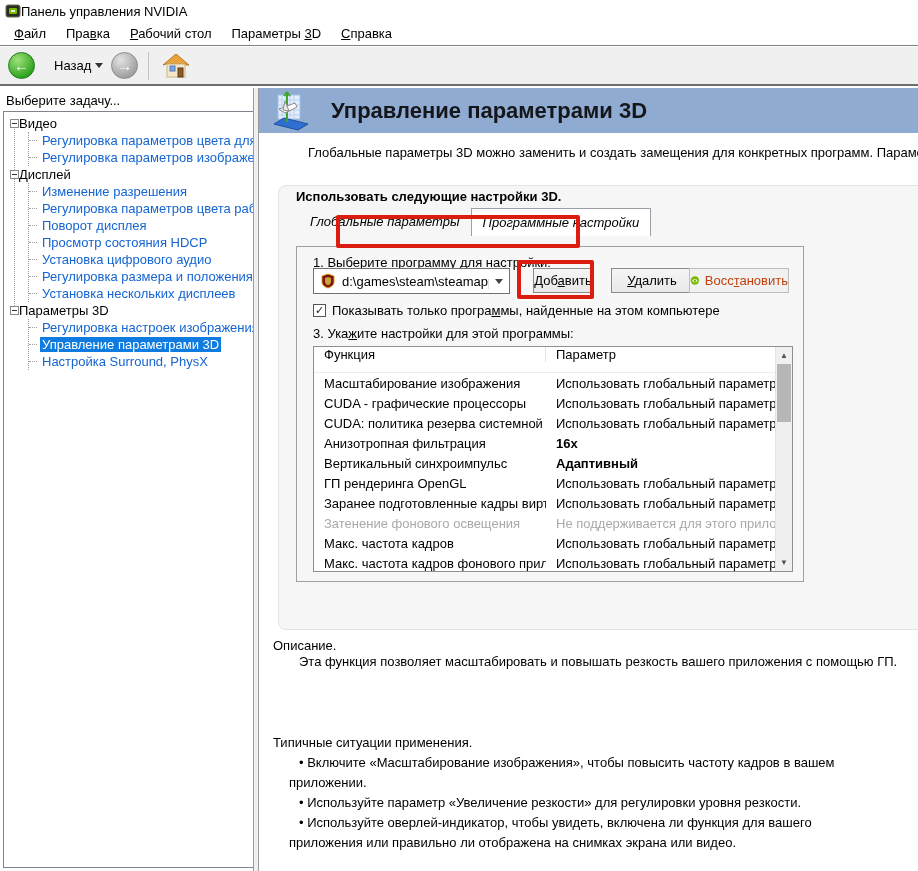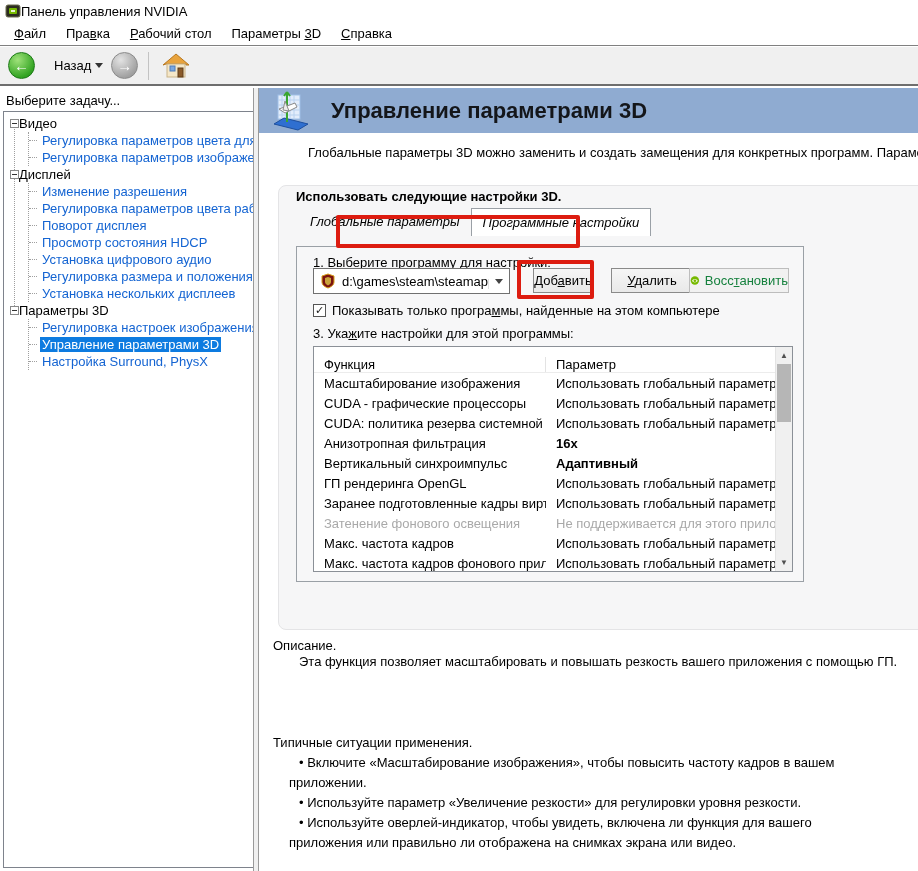--- a/index.html
+++ b/index.html
@@ -89,29 +89,29 @@
     padding:0 6px; gap:6px; }
   .dd-text { flex:1; white-space:nowrap; overflow:hidden; }
   .dd-chev { width:0; height:0; border-left:4px solid transparent; border-right:4px solid transparent;
     border-top:5px solid #444; }
 
   .btn { position:absolute; top:21px; height:25px; border:1px solid #8a8a8a;
     background:linear-gradient(#f5f5f5,#e9e9e9); font-family:inherit; font-size:13px;
     display:flex; align-items:center; justify-content:center; gap:5px; padding:0; }
   .btn-add { left:228px; width:60px;margin-left:8px; }
   .btn-remove { left:314px; width:82px; }
-  .btn-restore { left:392px; width:100px; color:#15803d; background:#f1f1f1; border-color:#bdbdbd; }
+  .btn-restore { left:392px; width:100px; color:#c2410c; background:#f1f1f1; border-color:#bdbdbd; }
 
   .chkrow { position:absolute; top:56px; left:16px; display:flex; align-items:center; gap:6px; white-space:nowrap; }
   .chk { width:13px; height:13px; min-width:13px; border:1px solid #555; background:#fff;
     font-size:11px; line-height:11px; text-align:center; color:#1a1a1a; }
 
   .table { position:absolute; top:99px; left:16px; width:480px; height:226px;
     border:1px solid #8b9097; background:#fff; overflow:hidden; }
-  .thead { height:26px; display:flex; align-items:flex-end; border-bottom:1px solid #ececec; }
+  .thead { height:26px; display:flex; align-items:flex-start; border-bottom:1px solid #ececec; }
   .thead .h1 { width:232px; padding-left:10px; display:flex; align-items:center; border-right:1px solid #e3e3e3; }
   .thead .h2 { padding-left:10px; display:flex; align-items:center; flex:1; }
   .trow { height:20px; display:flex; align-items:center; }
   .trow .c1 { width:232px; min-width:232px; padding-left:10px; white-space:nowrap; overflow:hidden; }
   .trow .c2 { flex:1; padding-left:10px; white-space:nowrap; overflow:hidden; margin-right:17px; }
   .trow.bold .c2 { font-weight:bold; }
   .trow.disabled .c1, .trow.disabled .c2 { color:#a9a9a9; }
 
   .scroll { position:absolute; top:0; right:0; width:17px; height:100%;
     background:#f0f0f0; border-left:1px solid #e4e4e4; }

